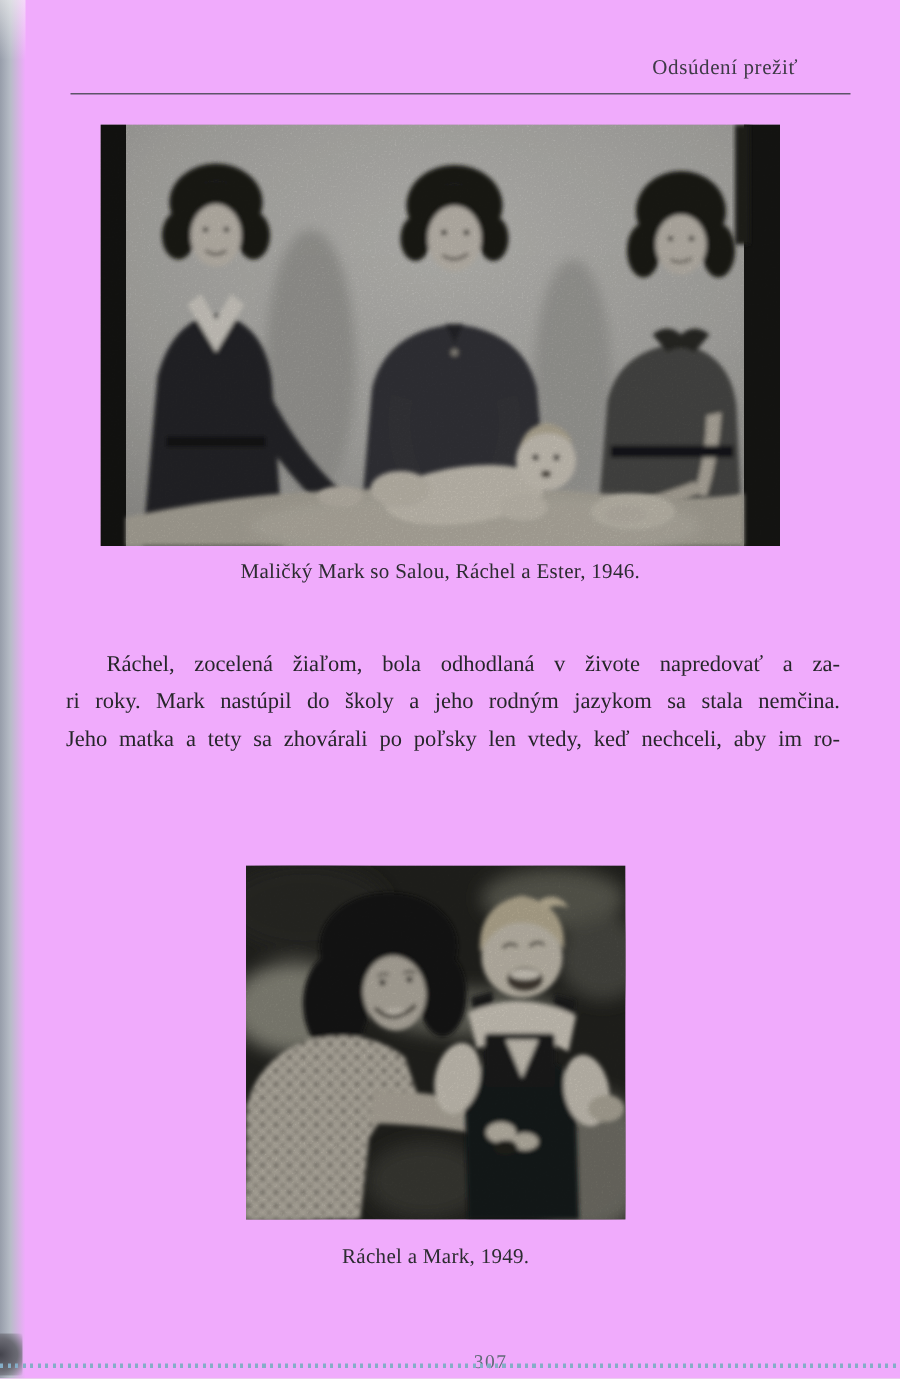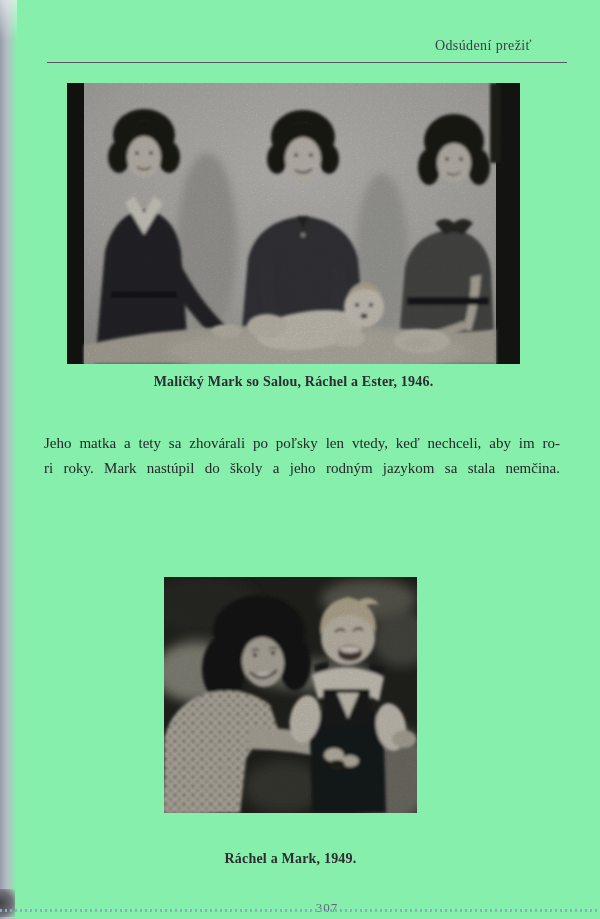--- a/index.html
+++ b/index.html
@@ -1,18 +1,18 @@
 <!DOCTYPE html>
 <html><head>
 <meta charset="utf-8">
 <style>
   html,body{margin:0;padding:0;background:#e8e8e6;}
   .page{
     position:relative;width:600px;height:919px;margin:0 auto;
-    background:#86efac;overflow:hidden;
+    background:#f0abfc;overflow:hidden;
     font-family:"Liberation Serif","DejaVu Serif",serif;
     color:#26262a;
   }
   
   .edge-shadow{
     position:absolute;left:0;top:0;width:17px;height:919px;
     background:linear-gradient(to right,#979daa 0%,#b6bcc6 40%,rgba(252,252,250,0) 100%);
   }
   .edge-shadow-top-fade{
     position:absolute;left:0;top:0;width:17px;height:40px;
@@ -31,24 +31,23 @@
     position:absolute;left:47px;top:62px;width:520px;height:1px;
     background:#5d5468;
   }
   .photo{position:absolute;display:block;}
   .photo svg{display:block;}
   #photo1{left:67px;top:83px;}
   #photo2{left:164px;top:577px;}
   .caption{
     position:absolute;text-align:center;font-size:14px;color:#2c2c31;
     letter-spacing:.2px;
-    font-weight:bold;
   }
   #caption1{left:67px;top:374px;width:453px;}
-  #caption2{left:164px;top:851px;width:253px;}
+  #caption2{left:164px;top:831px;width:253px;}
   .para{
     position:absolute;left:44px;top:431px;width:516px;
     font-size:15px;line-height:25px;color:#26262a;
   }
   .para .line{text-align:justify;text-align-last:justify;white-space:normal;}
   .para .line.first{text-indent:27px;}
   .para .line.last{text-align-last:auto;}
   .page-number{
     position:absolute;left:0;top:900px;width:600px;text-align:center;
     font-size:13px;color:#5f6a76;letter-spacing:1px;padding-left:27px;
@@ -164,22 +163,23 @@
       </g>
 
       <rect width="453" height="281" filter="url(#grain1)" opacity="0.16"></rect>
     </svg>
 
   </figure>
 
   <div class="caption" id="caption1">Maličký Mark so Salou, Ráchel a Ester, 1946.</div>
 
   <div class="para">
+    <div class="line first">Ráchel, zocelená žiaľom, bola odhodlaná v živote napredovať a za-</div>
+    <div class="line">ri roky. Mark nastúpil do školy a jeho rodným jazykom sa stala nemčina.</div>
     <div class="line">Jeho matka a tety sa zhovárali po poľsky len vtedy, keď nechceli, aby im ro-</div>
-    <div class="line">ri roky. Mark nastúpil do školy a jeho rodným jazykom sa stala nemčina.</div>
   </div>
 
   <figure class="photo" id="photo2" style="margin:0">
     <svg width="253" height="236" viewBox="0 0 253 236" xmlns="http://www.w3.org/2000/svg">
       <defs>
         <filter id="soft2" x="-20%" y="-20%" width="140%" height="140%">
             <feGaussianBlur stdDeviation="1.4"></feGaussianBlur>
           </filter>
         <filter id="soft2b" x="-40%" y="-40%" width="180%" height="180%">
             <feGaussianBlur stdDeviation="6"></feGaussianBlur>

